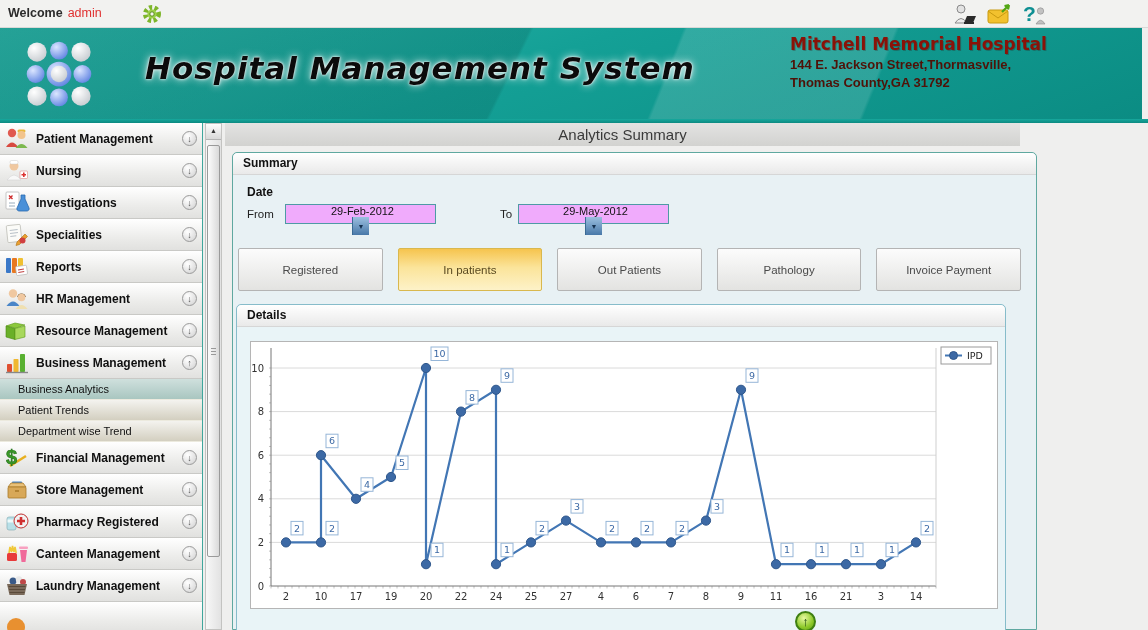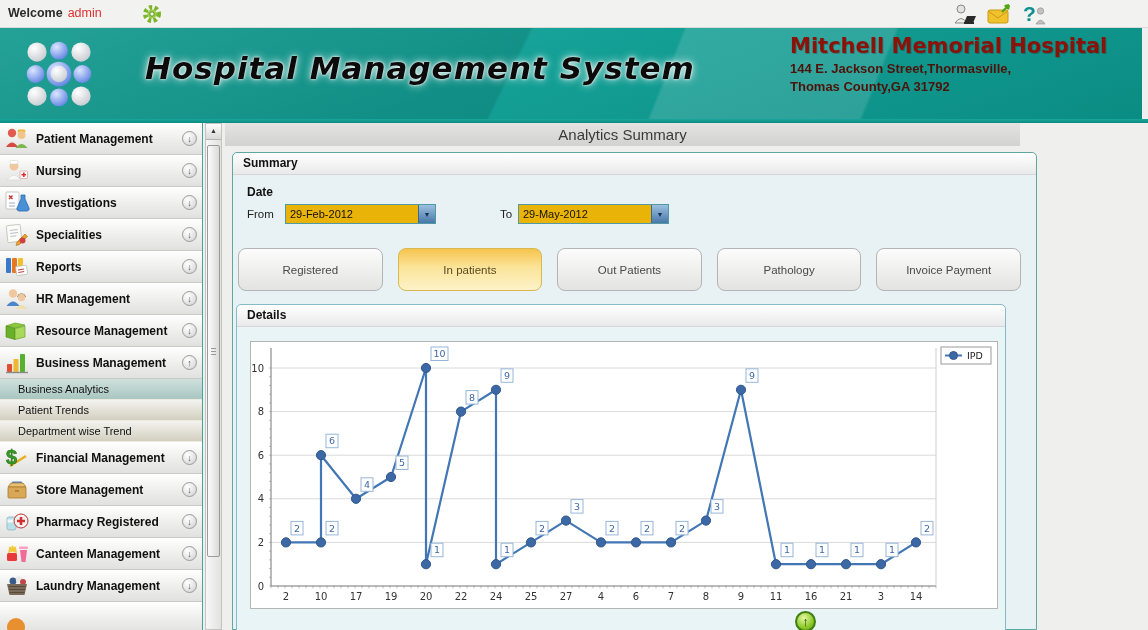--- a/index.html
+++ b/index.html
@@ -17,21 +17,21 @@
   
   .header{position:absolute;left:0;top:28px;width:1142px;height:91px;
     background:
       linear-gradient(112deg, rgba(255,255,255,0) 58%, rgba(255,255,255,0.13) 58.3%, rgba(255,255,255,0.13) 76%, rgba(255,255,255,0) 76.3%),
       linear-gradient(296deg, rgba(0,55,50,0) 55%, rgba(0,55,50,0.16) 55.3%),
       linear-gradient(160deg,#2cb6aa 0%, #14a096 45%, #0b8c83 100%);}
   .logo{position:absolute;left:26px;top:13px;}
   .app-title{position:absolute;left:145px;top:22px;font-family:"DejaVu Sans",sans-serif;font-size:31px;font-style:italic;font-weight:bold;color:#0b0b0b;letter-spacing:1px;
     text-shadow:0 0 9px rgba(255,255,255,0.95),0 0 3px rgba(255,255,255,0.9),0 0 1px #ffffff;}
   .hosp{position:absolute;left:790px;top:6px;width:345px;}
-  .hosp-name{font-family:"DejaVu Sans",sans-serif;font-size:21px;font-weight:bold;color:#8a1208;text-shadow:1px 1px 0 rgba(60,0,0,0.25);}
+  .hosp-name{font-family:"DejaVu Sans",sans-serif;font-size:17px;font-weight:bold;color:#8a1208;text-shadow:1px 1px 0 rgba(60,0,0,0.25);}
   .hosp-addr{font-size:13px;font-weight:bold;color:#4f1208;margin-top:3px;}
   .teal-line{position:absolute;left:0;top:119px;width:1148px;height:4px;background:linear-gradient(#17a89d,#0c8a81);}
 
   
   .sidebar{position:absolute;left:0;top:123px;width:203px;height:507px;background:#f4f4f2;border-right:1px solid #3fa69c;box-sizing:border-box;overflow:hidden;}
   .nav-item{height:32px;display:flex;align-items:center;background:linear-gradient(#ffffff,#ececea 60%,#e1e1df);border-bottom:1px solid #c9c9c6;padding:0 5px 0 4px;box-sizing:border-box;cursor:pointer;}
   .nav-icon{width:26px;height:26px;margin-right:6px;flex:none;}
   .nav-icon svg{width:26px;height:26px;}
   .nav-label{font-weight:bold;font-size:12px;color:#101010;flex:1;white-space:nowrap;}
   .nav-arrow{flex:none;width:15px;height:15px;border-radius:50%;background:radial-gradient(circle at 35% 30%,#ffffff,#d0d0d0);border:1px solid #9a9a9a;color:#555;font-size:9px;line-height:14px;text-align:center;box-sizing:border-box;}
@@ -45,27 +45,27 @@
   .grip{position:absolute;top:50%;left:3px;right:3px;height:1px;background:#999;box-shadow:0 3px 0 #999,0 -3px 0 #999;}
 
   
   .titlebar{position:absolute;left:225px;top:123px;width:795px;height:23px;background:linear-gradient(#e3e3e2,#d2d2d0);text-align:center;line-height:23px;font-size:15px;color:#3a3a3a;}
   .panel-h{height:21px;background:linear-gradient(#ffffff,#e9e9e9);border-bottom:1px solid #d6d6d6;border-radius:5px 5px 0 0;font-weight:bold;font-size:12px;color:#111;line-height:21px;padding-left:10px;}
   .summary-panel{position:absolute;left:232px;top:152px;width:805px;height:478px;border:1px solid #5fa8a0;border-radius:5px 5px 0 0;background:#e8f1f4;box-sizing:border-box;}
   .panel-b{position:absolute;top:22px;left:0;right:0;bottom:0;}
   .date-lbl{position:absolute;left:14px;top:10px;font-weight:bold;font-size:12px;color:#111;}
   .from-lbl{position:absolute;left:14px;top:33px;font-size:11.5px;color:#222;}
   .to-lbl{position:absolute;left:267px;top:33px;font-size:11.5px;color:#222;}
-  .combo{position:absolute;height:20px;width:151px;background:#eab308;border:1px solid #4f9aa4;display:flex;align-items:center;box-sizing:border-box;cursor:pointer;}
+  .combo{position:absolute;height:20px;width:151px;background:#f0abfc;border:1px solid #4f9aa4;display:flex;align-items:center;box-sizing:border-box;cursor:pointer;flex-direction:column;}
   .combo.from{left:52px;top:29px;}
   .combo.to{left:285px;top:29px;}
   .combo-text{flex:1;font-size:11px;padding-left:4px;color:#111;white-space:nowrap;}
   .combo-btn{width:16px;height:100%;background:linear-gradient(#9cc0e0,#4878a8);border-left:1px solid #3a6a94;color:#14304f;font-size:7px;display:flex;align-items:center;justify-content:center;flex:none;}
   .btn-row{position:absolute;left:5px;top:73px;width:783px;display:flex;gap:15px;}
-  .fbtn{flex:1;height:43px;border:1px solid #b4b4b4;border-radius:8px;background:linear-gradient(#fcfcfc,#e3e3e1);font-size:11.5px;color:#4a4a4a;font-family:inherit;cursor:pointer;}
+  .fbtn{flex:1;height:43px;border:1px solid #b4b4b4;border-radius:2px;background:linear-gradient(#fcfcfc,#e3e3e1);font-size:11.5px;color:#4a4a4a;font-family:inherit;cursor:pointer;}
   .fbtn.active{background:linear-gradient(#f6c44e 0%,#fbe49a 45%,#fdf2c8 100%);border-color:#d9b84e;color:#5a4a20;}
   .details-panel{position:absolute;left:3px;top:129px;width:770px;height:344px;border:1px solid #86bcca;border-radius:5px;background:#e9f4f7;box-sizing:border-box;}
   .chart-box{position:absolute;left:13px;top:36px;width:746px;height:266px;background:#fff;border:1px solid #b5b5b5;box-sizing:content-box;}
   .chart-box svg{font-family:"DejaVu Sans",sans-serif;}
   .up-arrow{position:absolute;left:562px;top:436px;width:21px;height:21px;border-radius:50%;
     background:radial-gradient(circle at 40% 30%,#e6f8a0,#8cc828 60%,#5a9c18);border:2px solid #3f7f12;
     color:#103c08;font-weight:bold;text-align:center;line-height:18px;font-size:13px;box-sizing:border-box;cursor:pointer;}
 </style>
 </head>
 <body>

